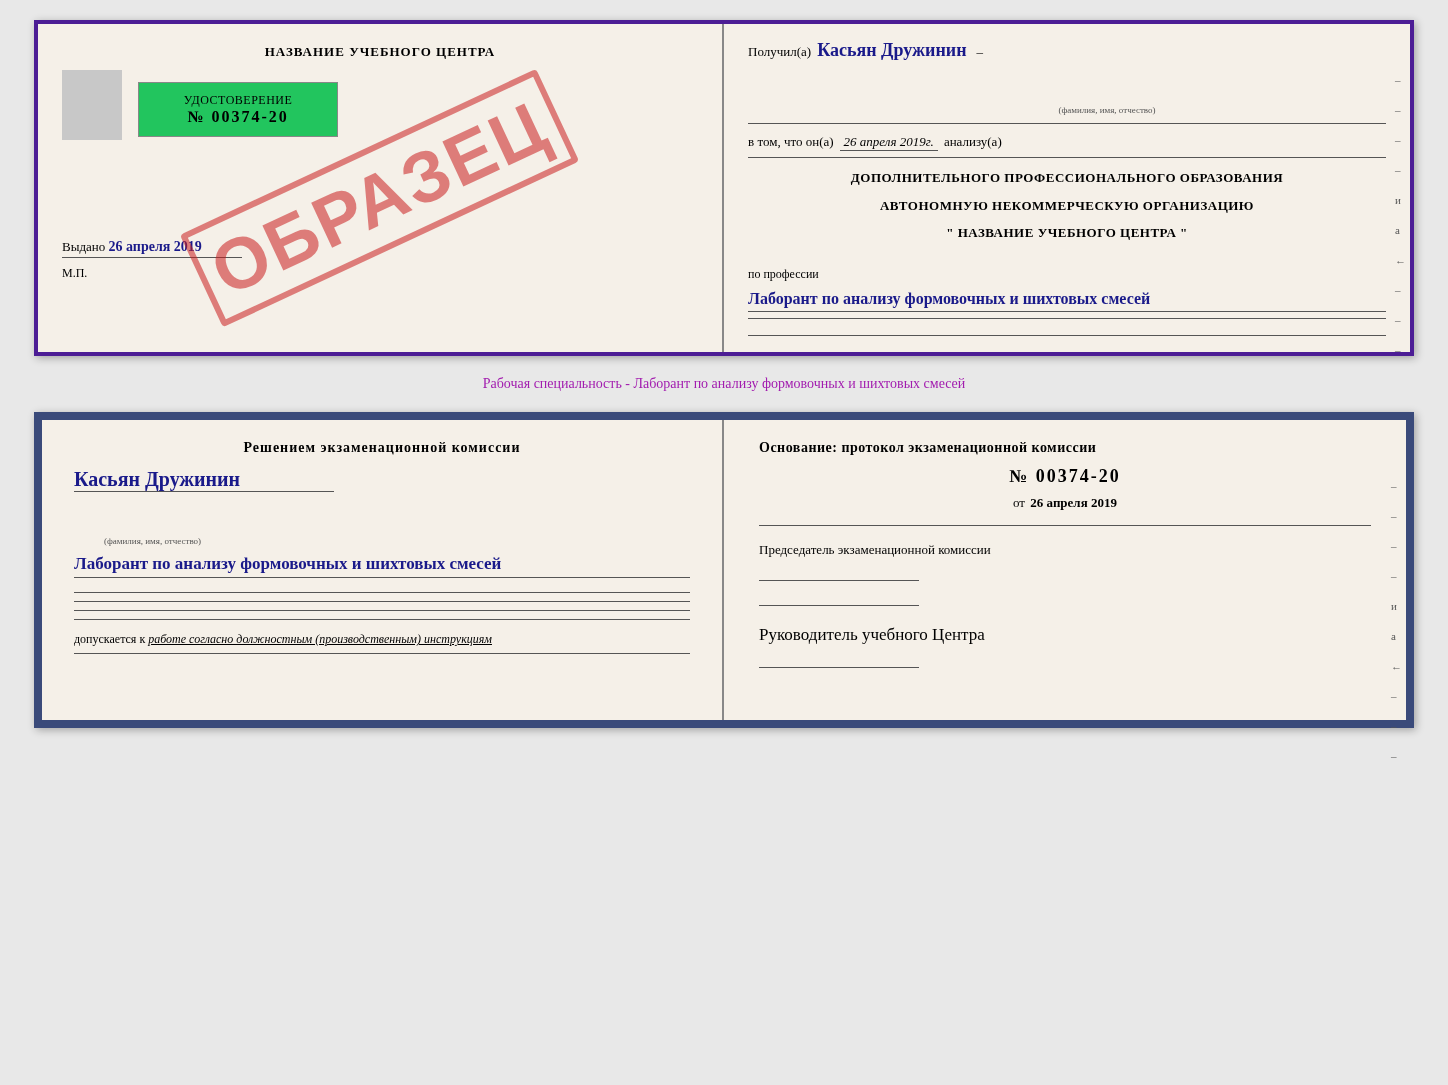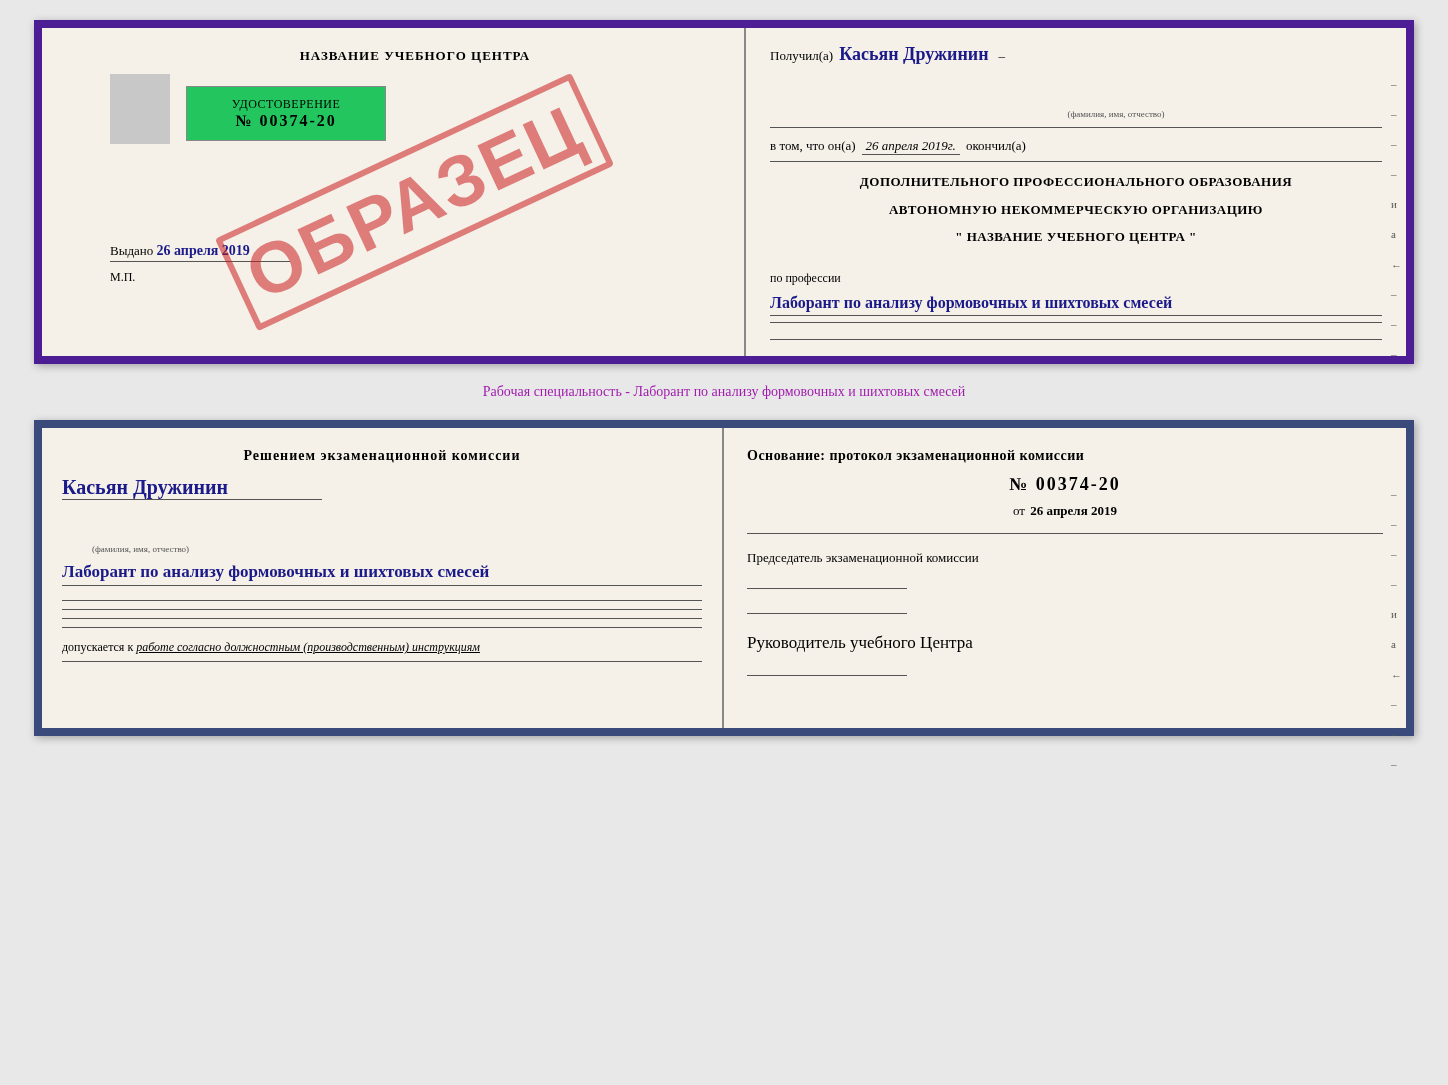--- a/index.html
+++ b/index.html
@@ -10,27 +10,26 @@
       min-height: 1085px;
       display: flex;
       flex-direction: column;
       align-items: center;
       padding: 20px;
       gap: 16px;
     }
 
     .document-card {
       background: #f5f0e8;
-      border: 8px solid #4c1d95;
+      border: 4px solid #4c1d95;
       width: 1380px;
       display: grid;
       grid-template-columns: 1fr 1fr;
       position: relative;
       box-shadow: 2px 2px 8px rgba(0,0,0,0.3);
-      padding-left: 44px;
     }
 
     .card-left {
       border-right: 2px solid #888;
       padding: 20px 24px;
       position: relative;
       min-height: 320px;
     }
 
     .card-right {
@@ -174,26 +173,26 @@
       border: 8px solid #3a4a7a;
       width: 1380px;
       display: grid;
       grid-template-columns: 1fr 1fr;
       position: relative;
       box-shadow: 2px 2px 8px rgba(0,0,0,0.3);
     }
 
     .bottom-left {
       border-right: 2px solid #888;
-      padding: 20px 20px;
+      padding: 20px 32px;
       min-height: 300px;
     }
 
     .bottom-right {
-      padding: 20px 23px;
+      padding: 20px 35px;
       position: relative;
     }
 
     .line-separator {
       border-bottom: 1px solid #555;
       margin: 8px 0;
     }
 
     .signature-line {
       border-bottom: 1px solid #555;
@@ -261,21 +260,21 @@
       <span class="label-text">Получил(а)</span>
       <span class="handwritten">Касьян Дружинин</span>
       <span style="font-size:13px; margin: 0 4px;">–</span>
     </div>
     <div class="small-label" style="margin-left:80px; margin-bottom:8px;">(фамилия, имя, отчество)</div>
     <div class="right-line"></div>
 
     <div class="right-field">
       <span class="label-text">в том, что он(а)</span>
       <span style="font-style:italic; font-size:13px; border-bottom:1px solid #555; padding: 0 4px;">26 апреля 2019г.</span>
-      <span class="label-text">окончил(а)</span>
+      <span class="label-text">анализу(а)</span>
     </div>
     <div class="right-line"></div>
 
     <div class="center-text">ДОПОЛНИТЕЛЬНОГО ПРОФЕССИОНАЛЬНОГО ОБРАЗОВАНИЯ</div>
     <div class="center-text">АВТОНОМНУЮ НЕКОММЕРЧЕСКУЮ ОРГАНИЗАЦИЮ</div>
     <div class="center-text">"   НАЗВАНИЕ УЧЕБНОГО ЦЕНТРА   "</div>
 
     <div style="font-size:12px; margin-top:24px;">по профессии</div>
     <div class="profession-field">Лаборант по анализу формовочных и шихтовых смесей</div>
 

